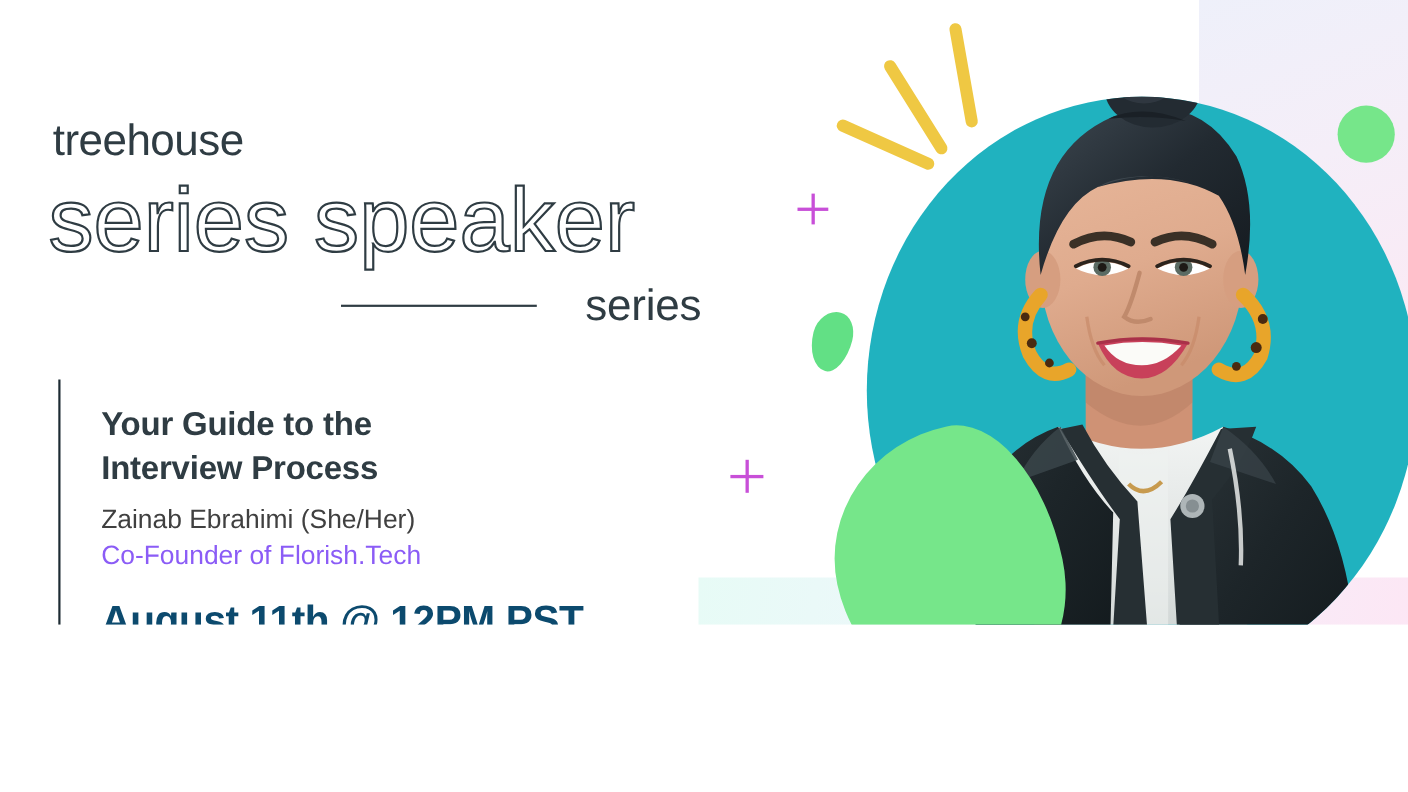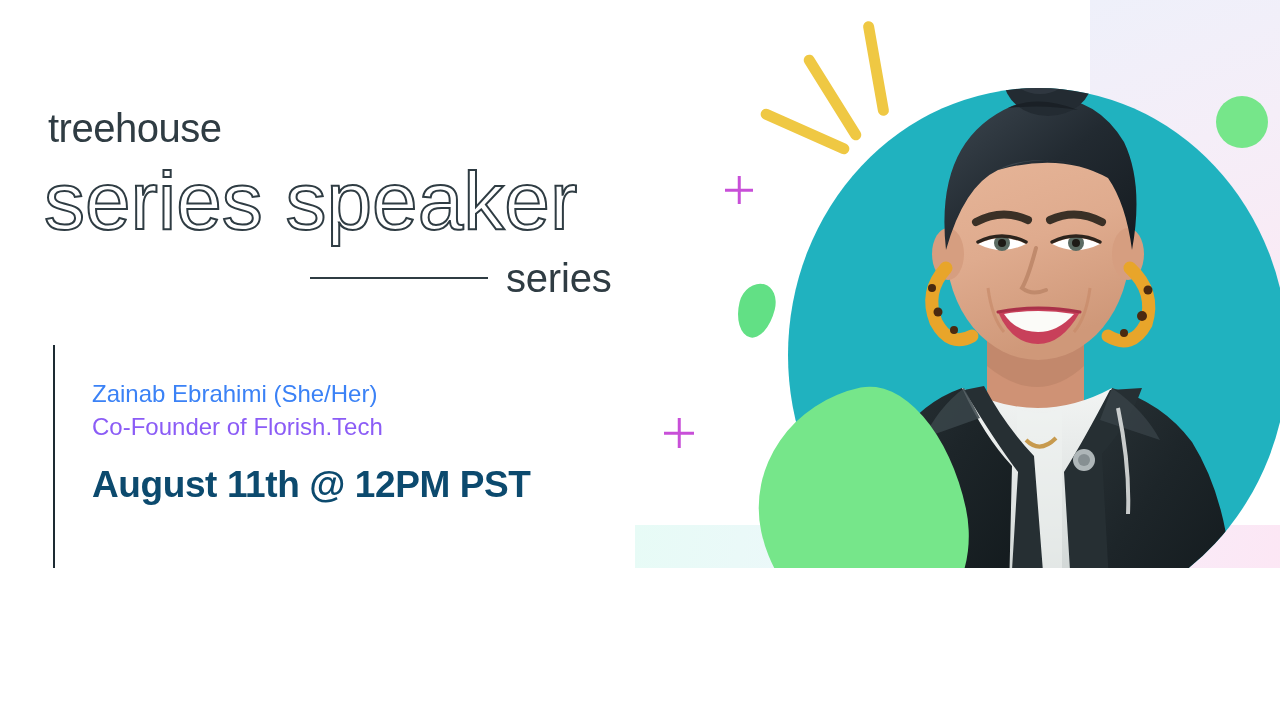--- a/index.html
+++ b/index.html
@@ -147,20 +147,21 @@
     white-space: nowrap;
   }
   #series-row {
     position: absolute;
     left: 310px;
     top: 255px;
     width: 315px;
     height: 46px;
     display: flex;
     align-items: center;
+    gap: 26px;
   }
   #series-rule {
     flex: 0 0 178px;
     height: 2px;
     background: #2f3c43;
   }
   #series-label {
     margin-left: 18px;
     font-size: 40px;
     font-weight: 400;
@@ -191,21 +192,21 @@
     line-height: 1.32;
     letter-spacing: -0.2px;
     margin: 0;
     white-space: pre-line;
   }
   #speaker-name {
     font-size: 24px;
     font-weight: 400;
     line-height: 1.36;
     margin: 12px 0 0 0;
-    color: #3b82f6;
+    color: #404040;
   }
   #speaker-role {
     font-size: 24px;
     font-weight: 400;
     line-height: 1.36;
     margin: 0;
     color: #8b5cf6;
   }
   #event-datetime {
     font-size: 37px;
@@ -355,18 +356,20 @@
 
   <div id="headline-outline">series speaker</div>
 
   <div id="series-row">
     <div id="series-rule"></div>
     <div id="series-label">series</div>
   </div>
 
   <div id="details-rule"></div>
   <div id="details">
+    <p id="talk-title">Your Guide to the
+Interview Process</p>
     <p id="speaker-name">Zainab Ebrahimi (She/Her)</p>
     <p id="speaker-role">Co-Founder of Florish.Tech</p>
     <p id="event-datetime">August 11th @ 12PM PST</p>
   </div>
 
 </div>
 
 </body></html>

